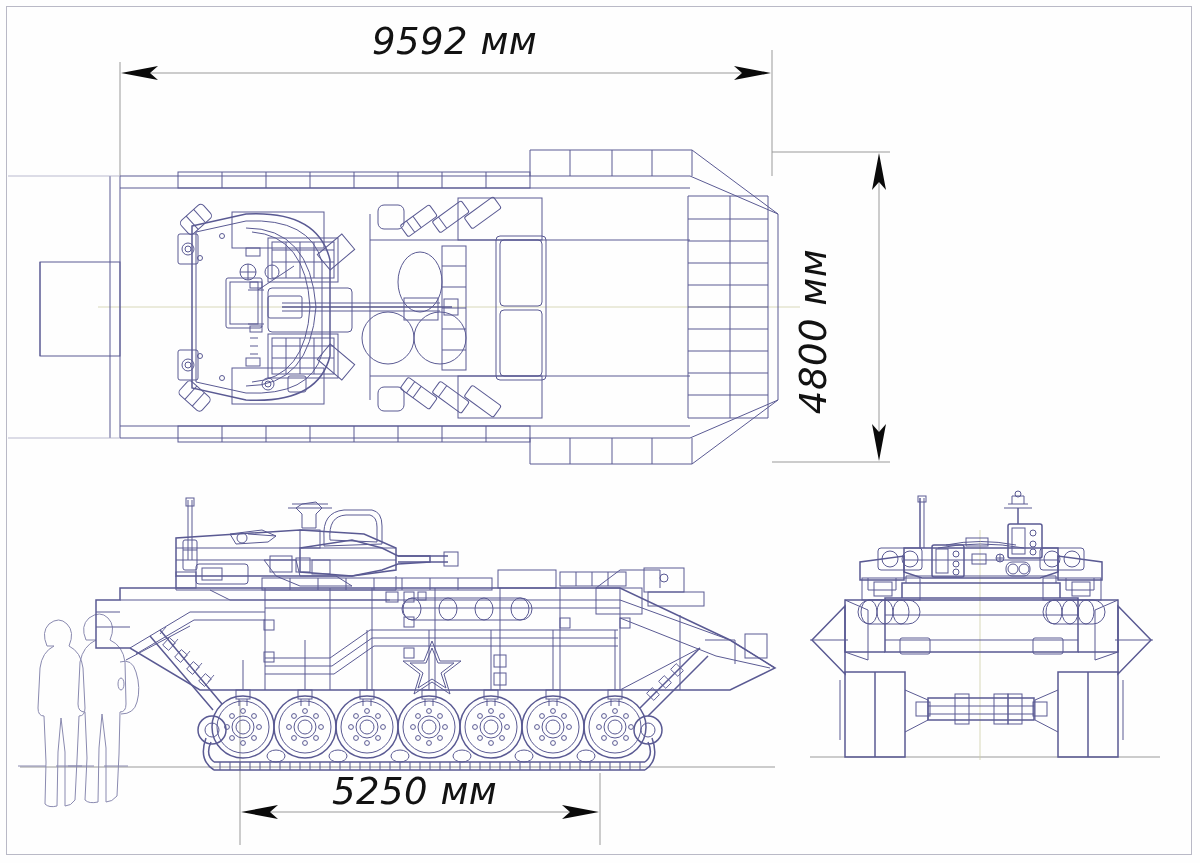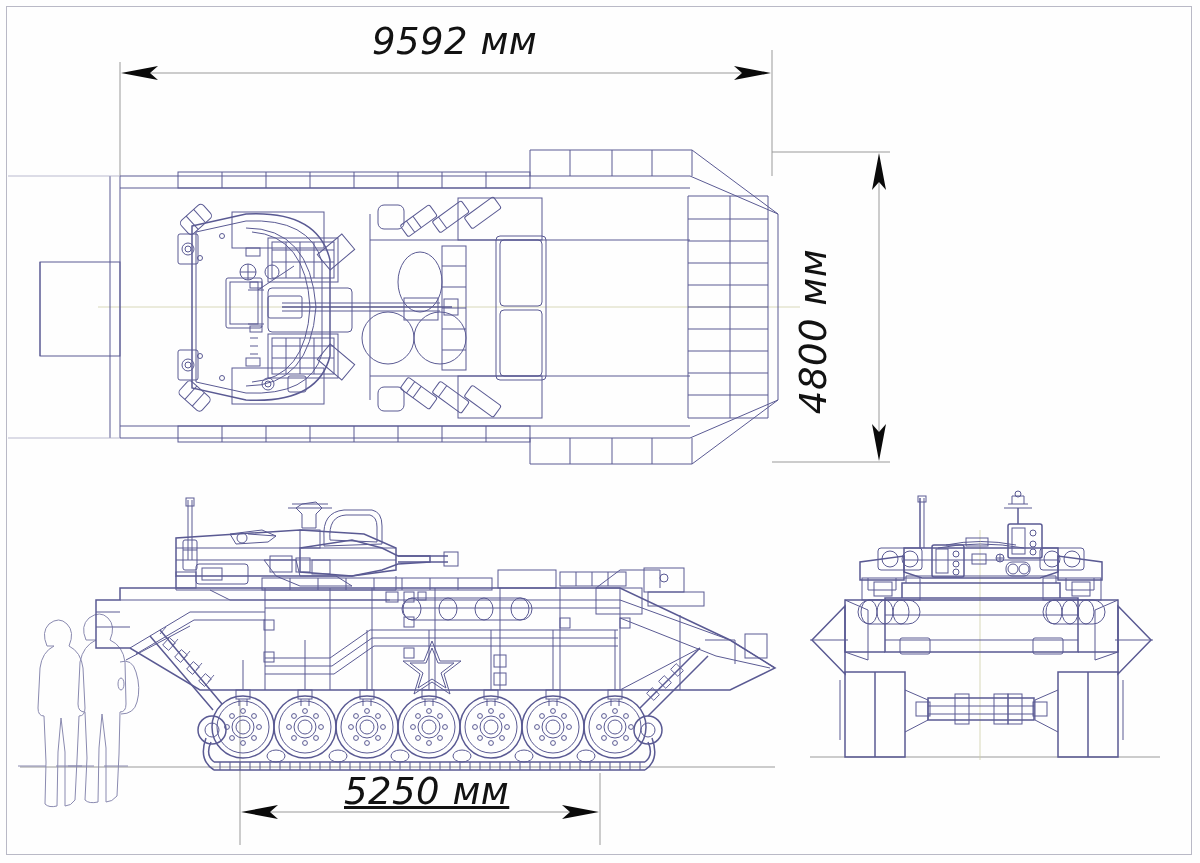--- a/index.html
+++ b/index.html
@@ -35,21 +35,21 @@
     color: #121212;
     font-family: "DejaVu Sans", sans-serif;
     font-style: italic;
     font-weight: 500;
     white-space: nowrap;
     letter-spacing: 0.5px;
   }
   #lbl-length { left: 372px; top: 20px; font-size: 37px; }
   #lbl-width  { left: 731px; top: 310px; font-size: 37px;
                 transform: rotate(-90deg); transform-origin: center center; }
-  #lbl-height { left: 344px; top: 770px; font-size: 37px; text-decoration: underline; }
+  #lbl-height { left: 332px; top: 770px; font-size: 37px; }
 </style>
 </head>
 <body>
 
 <div id="stage">
 
   <div id="frame"></div>
 
   <svg class="draw" viewBox="0 0 1200 863">
     <defs>

